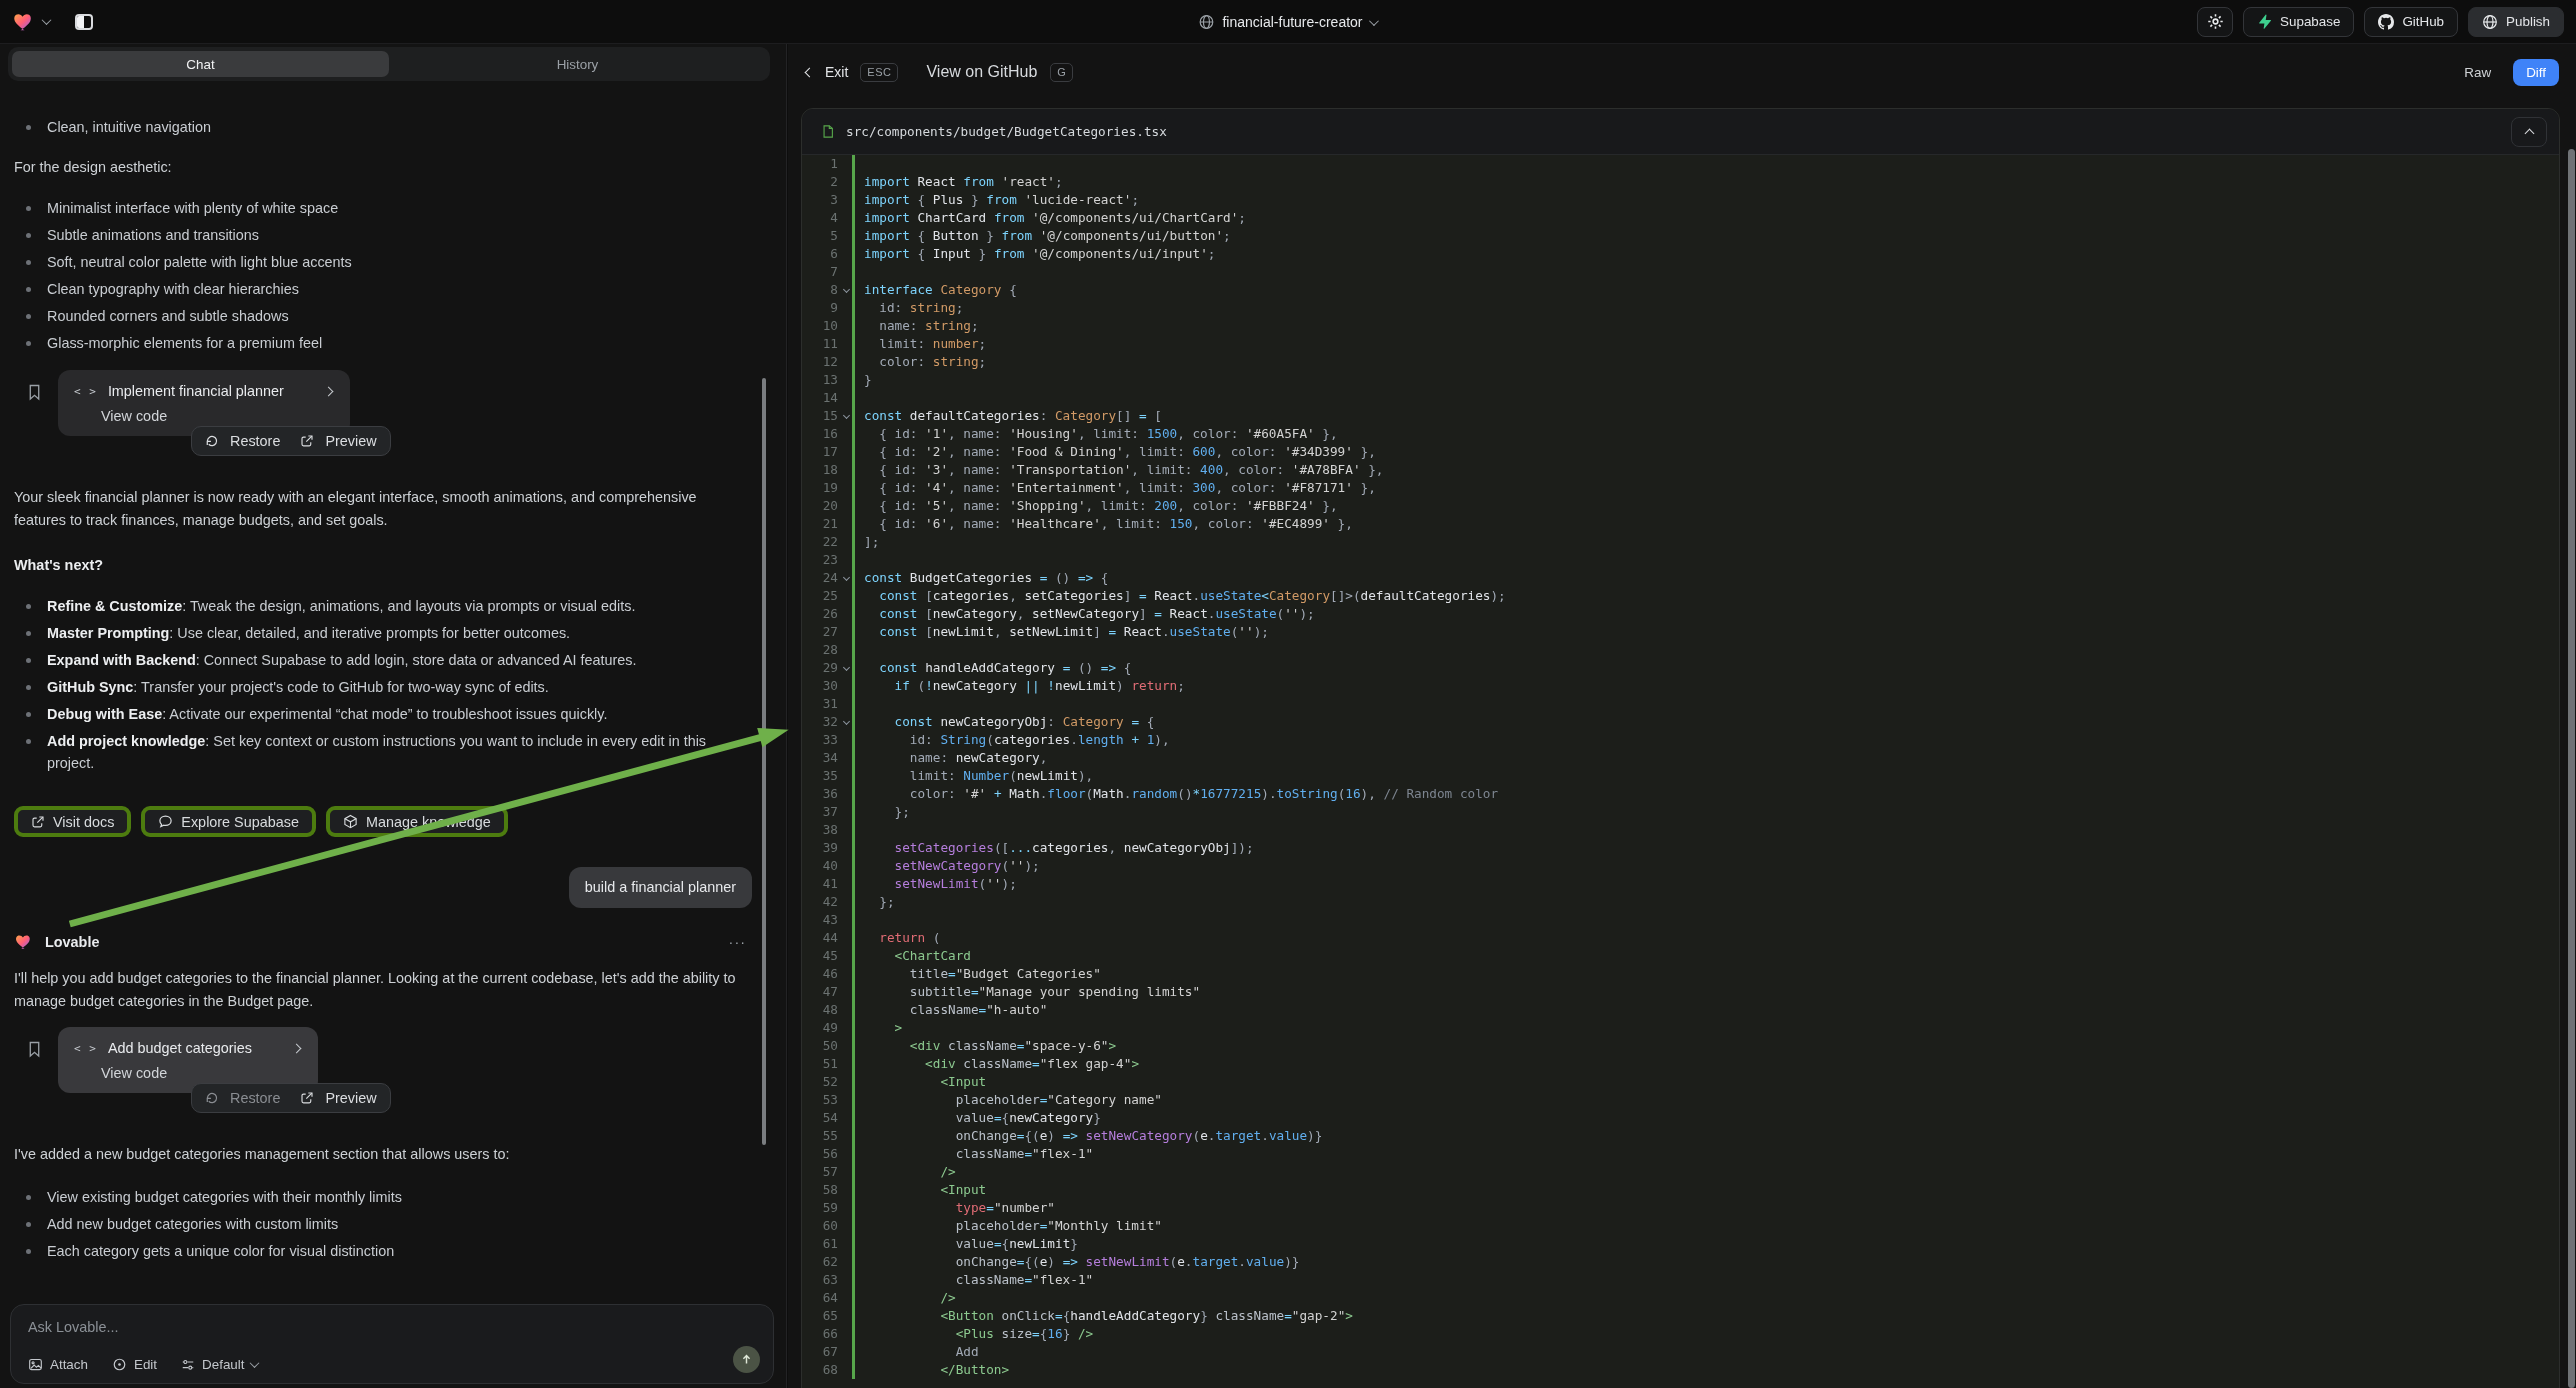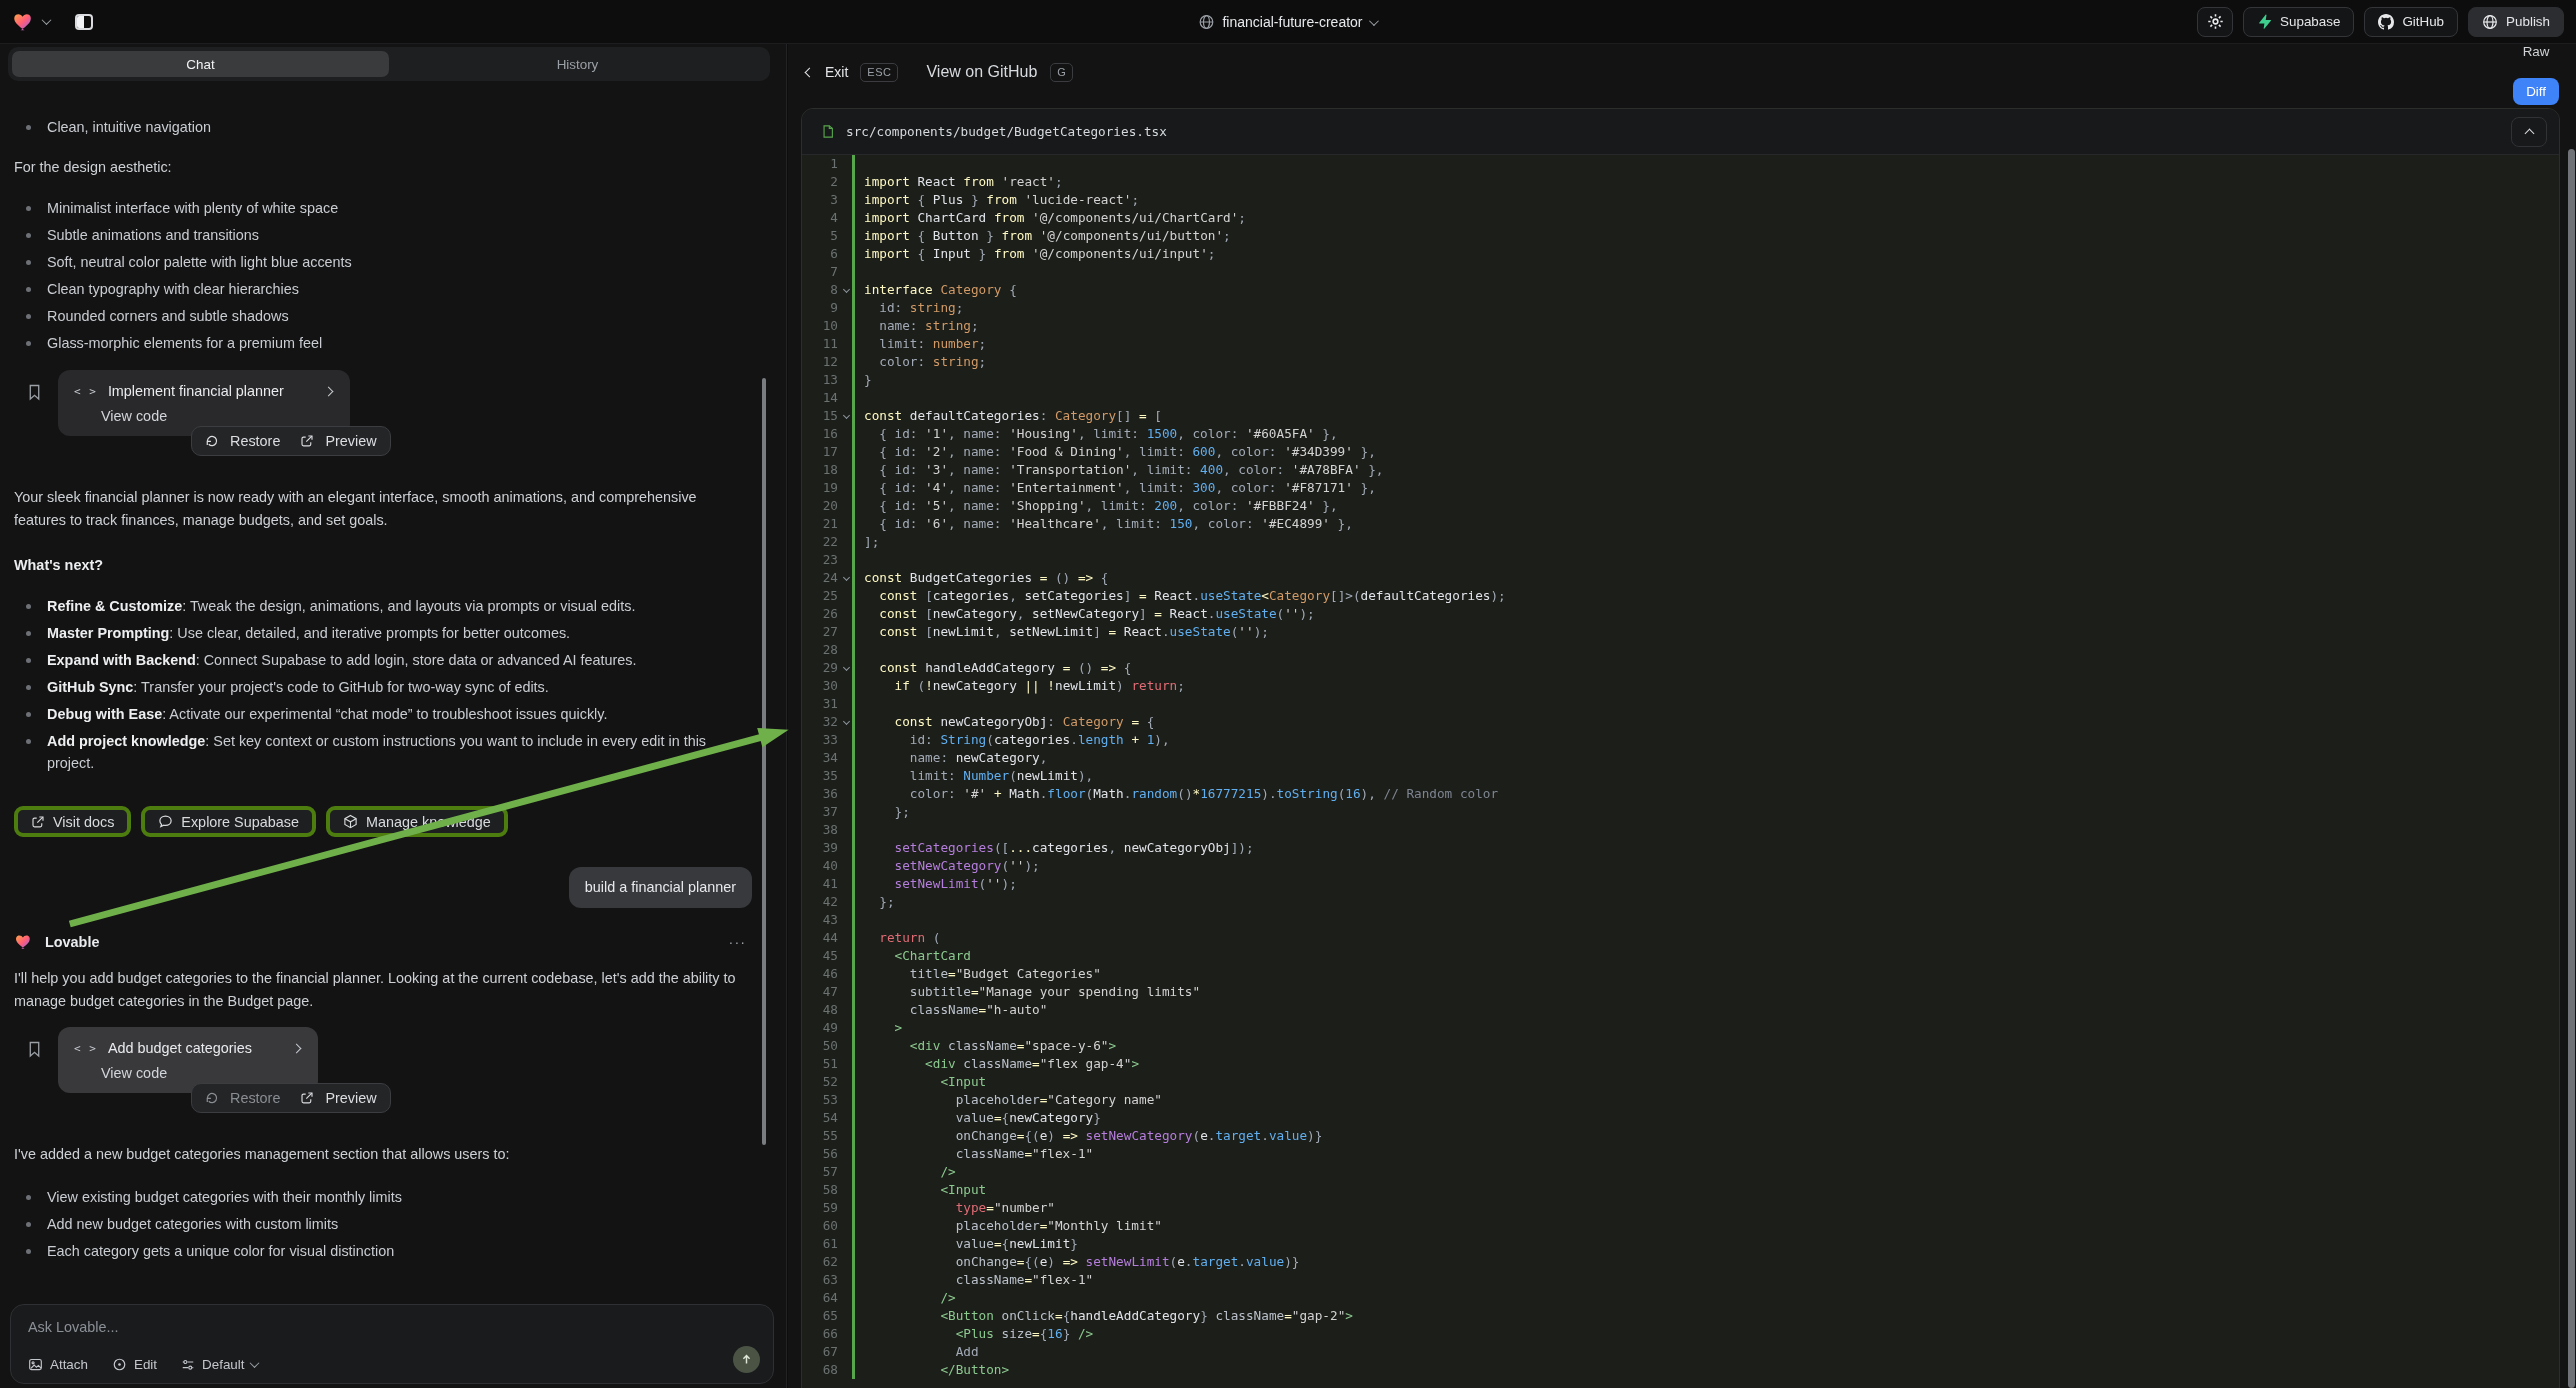--- a/index.html
+++ b/index.html
@@ -87,40 +87,40 @@
   .dock-row { position:absolute; left:17px; bottom:11px; display:flex; align-items:center; gap:24px; font-size:13.4px; color:#c3c7cc; }
   .dock-item { display:flex; align-items:center; gap:7px; cursor:pointer; }
   .send-btn { position:absolute; right:13px; bottom:10px; width:27px; height:27px; border-radius:50%;
     background:#4b5345; color:#dfe8d8; display:flex; align-items:center; justify-content:center; cursor:pointer; }
 
   
   .rtoolbar { position:absolute; left:0; right:0; top:0; height:56px; display:flex; align-items:center; padding:0 17px 0 18px;justify-content:space-between; }
   .rt-group { display:flex; align-items:center; gap:13px; font-size:14px; color:#e3e5e8; }
   .kbd { font-size:11px; color:#9aa0a6; border:1px solid #3a3c40; border-radius:5px; padding:2.5px 6px; letter-spacing:0.5px; }
   .rt-view { margin-left:28px; display:flex; align-items:center; gap:13px; cursor:pointer;}
-  .rt-right { margin-left:auto; display:flex; align-items:center; gap:14px;flex-direction:column; }
+  .rt-right { margin-left:auto; display:flex; align-items:center; gap:14px; }
   .raw-btn { font-size:13.4px; color:#d0d3d6; cursor:pointer; padding:5px 8px; }
   .diff-btn { font-size:13.4px; color:#fff; background:#3f83f8; border-radius:8px; padding:6px 13px; cursor:pointer; }
   .exit-btn { display:flex; align-items:center; gap:12px; cursor:pointer; }
 
   
   .code-card { position:absolute; left:13px; right:16px; top:64px; bottom:-12px; background:#1c1e1a;
     border:1px solid #2c2e2c; border-radius:12px; overflow:hidden; }
   .cc-header { height:46px; background:#18191b; border-bottom:1px solid #26282a; display:flex; align-items:center; padding:0 12px 0 19px; }
   .cc-path { margin-left:11px; font-family:"DejaVu Sans Mono", monospace; font-size:12.7px; color:#d5d9dd; }
   .cc-collapse { margin-left:auto; width:36px; height:30px; border:1px solid #303236; border-radius:8px; color:#dadce0; }
   .cc-collapse .chev { margin-top:3px; }
   .code-lines { position:absolute; left:0; right:0; top:46px; bottom:0; overflow:hidden;
     font-family:"DejaVu Sans Mono", monospace; font-size:12.7px; line-height:18px; }
   .cl { display:flex; height:18px; white-space:pre; }
   .ln { width:36px; flex:none; text-align:right; color:#6b7271; position:relative; }
   .fold-chev { position:absolute; right:-11px; top:6px; width:5px; height:5px; border-right:1.4px solid #8b949e; border-bottom:1.4px solid #8b949e; transform:rotate(45deg); }
   .gbar { flex:none; width:3px; background:#57a64b; margin-left:14px; }
   .ct { padding-left:9px; }
-  .tk-k { color:#fef9c3; } .tk-r { color:#e06c75; } .tk-t { color:#d19a66; }
+  .tk-k { color:#7dd3fc; } .tk-r { color:#e06c75; } .tk-t { color:#d19a66; }
   .tk-s { color:#d3d3d3; } .tk-n { color:#61afef; } .tk-f { color:#61afef; }
   .tk-c { color:#b57edc; } .tk-g { color:#8cc98f; } .tk-a { color:#bac1ca; }
   .tk-p { color:#a2aab6; } .tk-m { color:#7d8590;text-align:center; } .tk-w { color:#e0e3e8; }
 
   
   .anno-arrow { position:absolute; left:0; top:0; z-index:50; pointer-events:none; }
   .win-scrollbar { position:absolute; right:1px; top:149px; bottom:0; width:7px; background:#6f7276; border-radius:4px; z-index:9; }
   svg.ic { display:block; }
 </style>
 </head>

